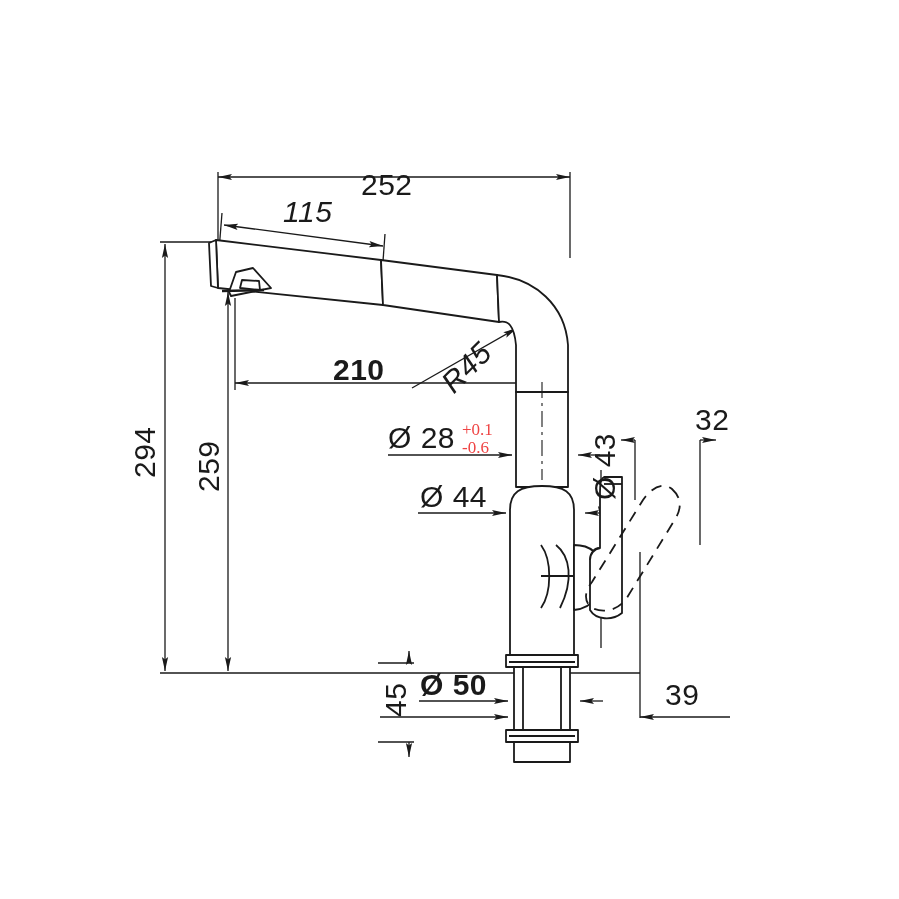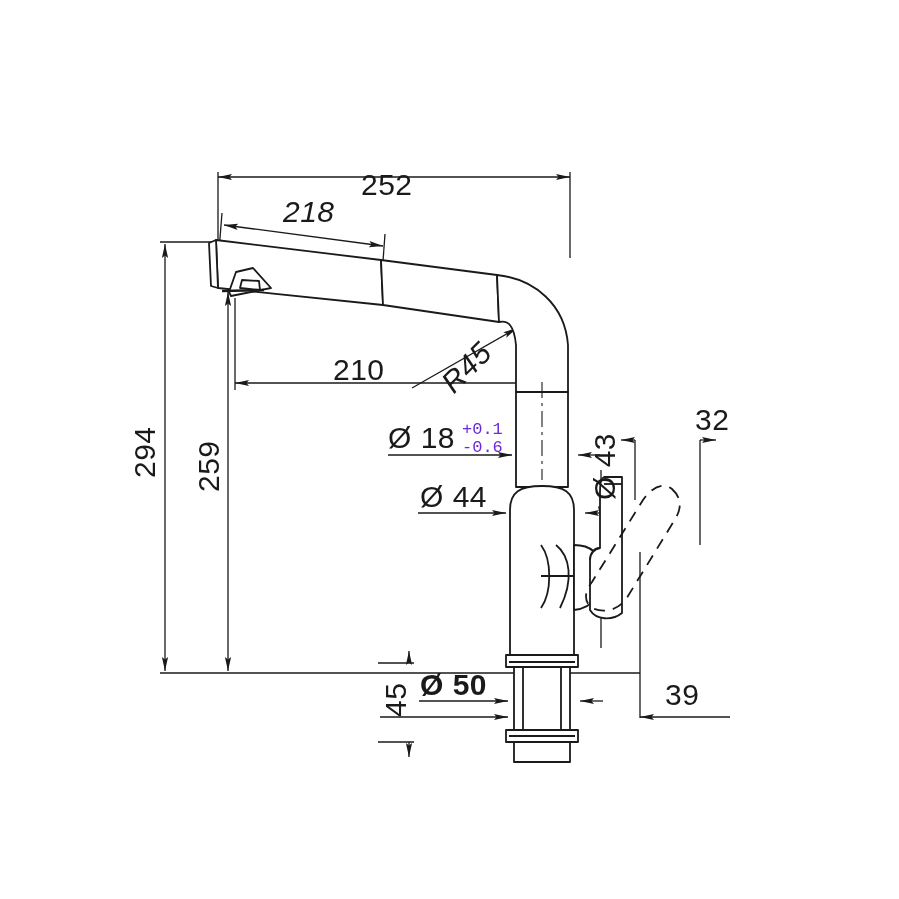--- a/index.html
+++ b/index.html
@@ -39,23 +39,23 @@
     transform: rotate(-90deg);
     transform-origin: left top;
   }
   .dim-text.rot-r45 {
     transform: rotate(-45deg);
     transform-origin: left top;
     font-style: italic;
   }
   .tol {
     position: absolute;
-    font-family: Liberation Mono, monospace;
+    font-family: Liberation Serif, serif;
     font-size: 17px;
-    color: #6d28d9;
+    color: #ef4444;
     line-height: 1.05;
     white-space: nowrap;
   }
   .tol span { display: block; }
 </style>
 </head>
 <body>
 
 <div id="sheet">
 
@@ -209,31 +209,31 @@
       <line x1="561" y1="667" x2="561" y2="730"></line>
 
       <path d="M 506 730 L 578 730 L 578 742 L 506 742 Z"></path>
       <line x1="509" y1="736" x2="575" y2="736"></line>
       <path d="M 514 742 L 570 742 L 570 762 L 514 762 Z"></path>
     </g>
   </svg>
 
   <div class="dim-text" style="left:361px; top:140px;margin-top:30px;">252</div>
 
-  <div class="dim-text" style="left:283px; top:197px; font-style:italic;">218</div>
-
-  <div class="dim-text" style="left:333px; top:355px;">210</div>
+  <div class="dim-text" style="left:283px; top:197px; font-style:italic;">115</div>
+
+  <div class="dim-text" style="left:333px; top:355px;font-weight:bold;">210</div>
 
   <div class="dim-text rot-r45" style="left:436px; top:377px;">R45</div>
 
   <div class="dim-text vert" style="left:130px; top:478px;">294</div>
 
   <div class="dim-text vert" style="left:194px; top:492px;">259</div>
 
-  <div class="dim-text" style="left:388px; top:423px;">Ø 18</div>
+  <div class="dim-text" style="left:388px; top:423px;">Ø 28</div>
   <div class="tol" style="left:462px; top:421px;">
     <span>+0.1</span>
     <span>-0.6</span>
   </div>
 
   <div class="dim-text" style="left:420px; top:482px;">Ø 44</div>
 
   <div class="dim-text vert" style="left:590px; top:500px;">Ø 43</div>
 
   <div class="dim-text" style="left:648px; top:405px;margin-left:47px;">32</div>

